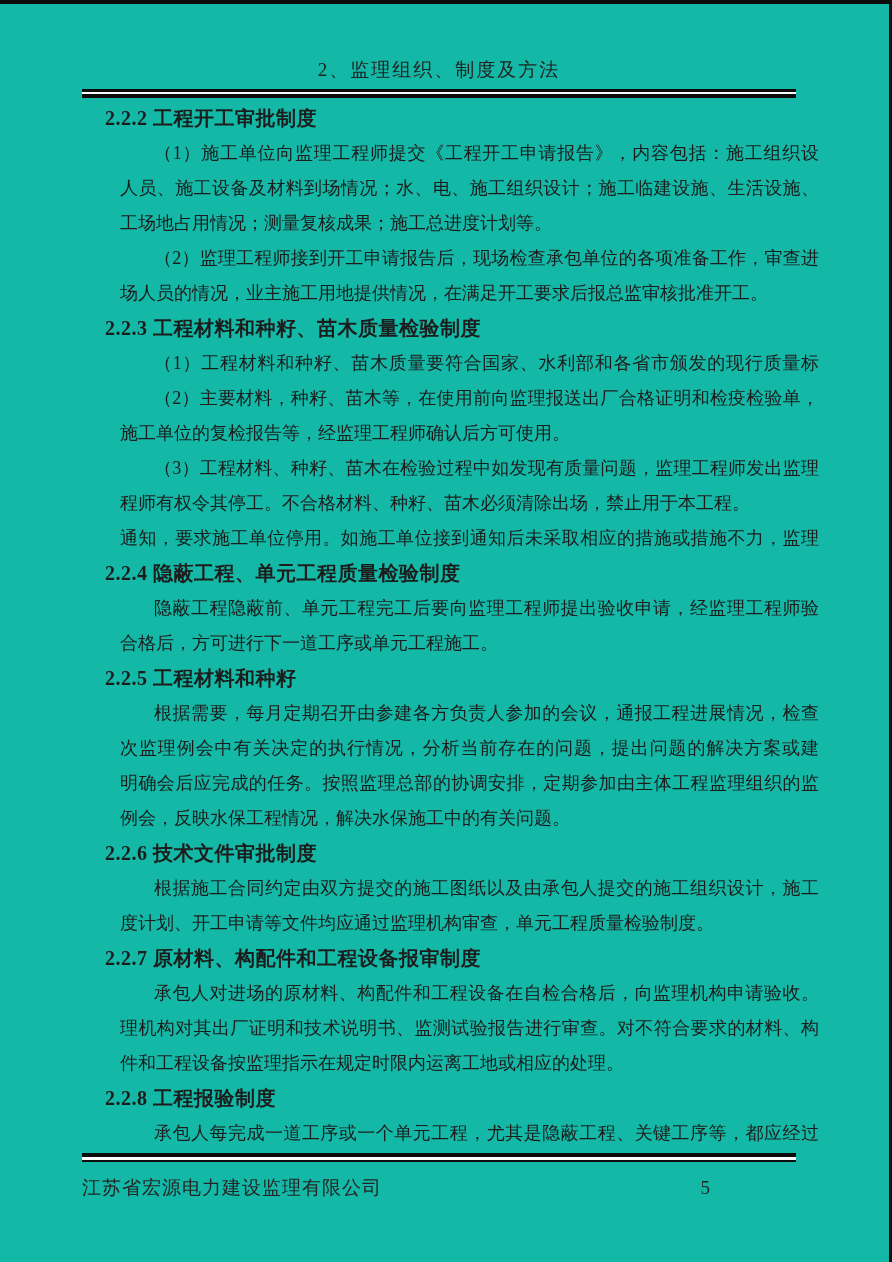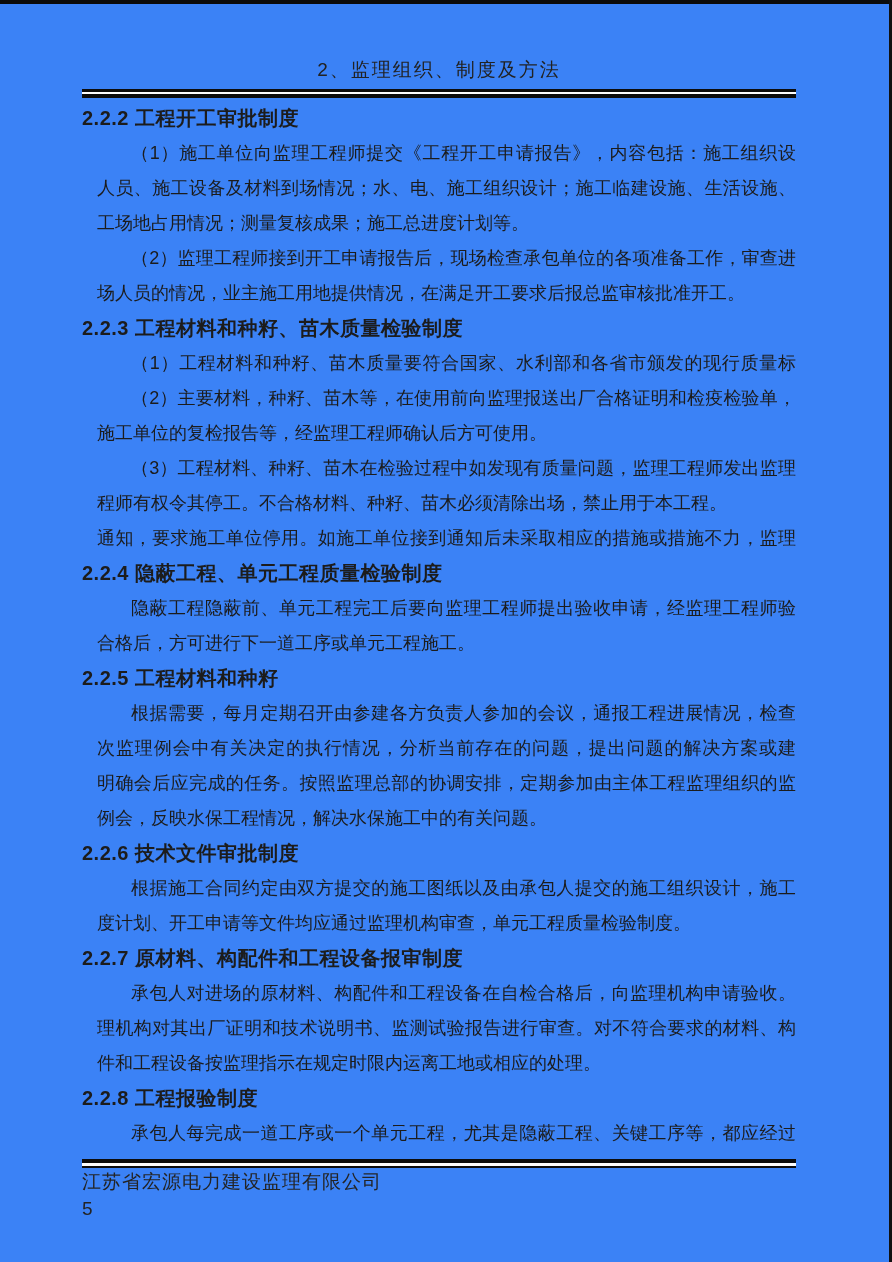--- a/index.html
+++ b/index.html
@@ -1,23 +1,23 @@
 <!DOCTYPE html>
 <html><head>
 <meta charset="utf-8">
 <style>
   html, body { margin: 0; padding: 0; background: #e8e8e8; }
   .page {
     position: relative;
     width: 892px;
     height: 1262px;
     margin: 0 auto;
-    background: #3b82f6;
+    background: #14b8a6;
     overflow: hidden;
-    font-family: Liberation Sans, sans-serif;
+    font-family: Liberation Serif, serif;
     color: #1c1c1c;
   }
   .edge-top {
     position: absolute; top: 0; left: 0; right: 0; height: 4px;
     background: #0b0b0b;
   }
   .edge-right {
     position: absolute; top: 0; right: 0; width: 3px; height: 100%;
     background: #101010;
   }
@@ -36,22 +36,23 @@
     color: #222;
   }
   .header-rule {
     margin-top: 5px;
     height: 2px;
     background: #fdfdfd;
     border-top: 3px solid #0c0c0c;
     border-bottom: 4px solid #0c0c0c;
   }
   .body-area {
-    padding: 3px 0 8px 15px;
+    padding: 3px 0 2px 15px;
     width: 699px;
+    margin-left: 23px;
   }
   .ln {
     height: 35px;
     line-height: 35px;
     font-size: 18px;
     overflow: hidden;
     white-space: normal;
     color: #1c1c1c;
   }
   .ln.fill {
@@ -69,24 +70,23 @@
     margin-top: 0px;
     height: 3px;
     background: #fdfdfd;
     border-top: 4px solid #0c0c0c;
     border-bottom: 2px solid #0c0c0c;
   }
   .footer-row {
     display: flex;
     justify-content: space-between;
     align-items: baseline;
-    margin-top: 0;
+    margin-top: 12px;
     font-size: 19px;
     line-height: 27px;
-    flex-direction: column;
   }
   .footer-company { letter-spacing: 1px; color: #242424; }
   .footer-page { margin-right: 86px; font-size: 19px; color: #242424; }
 </style>
 </head>
 <body>
 
 <div class="page">
   <div class="edge-top"></div>
   <div class="edge-right"></div>

